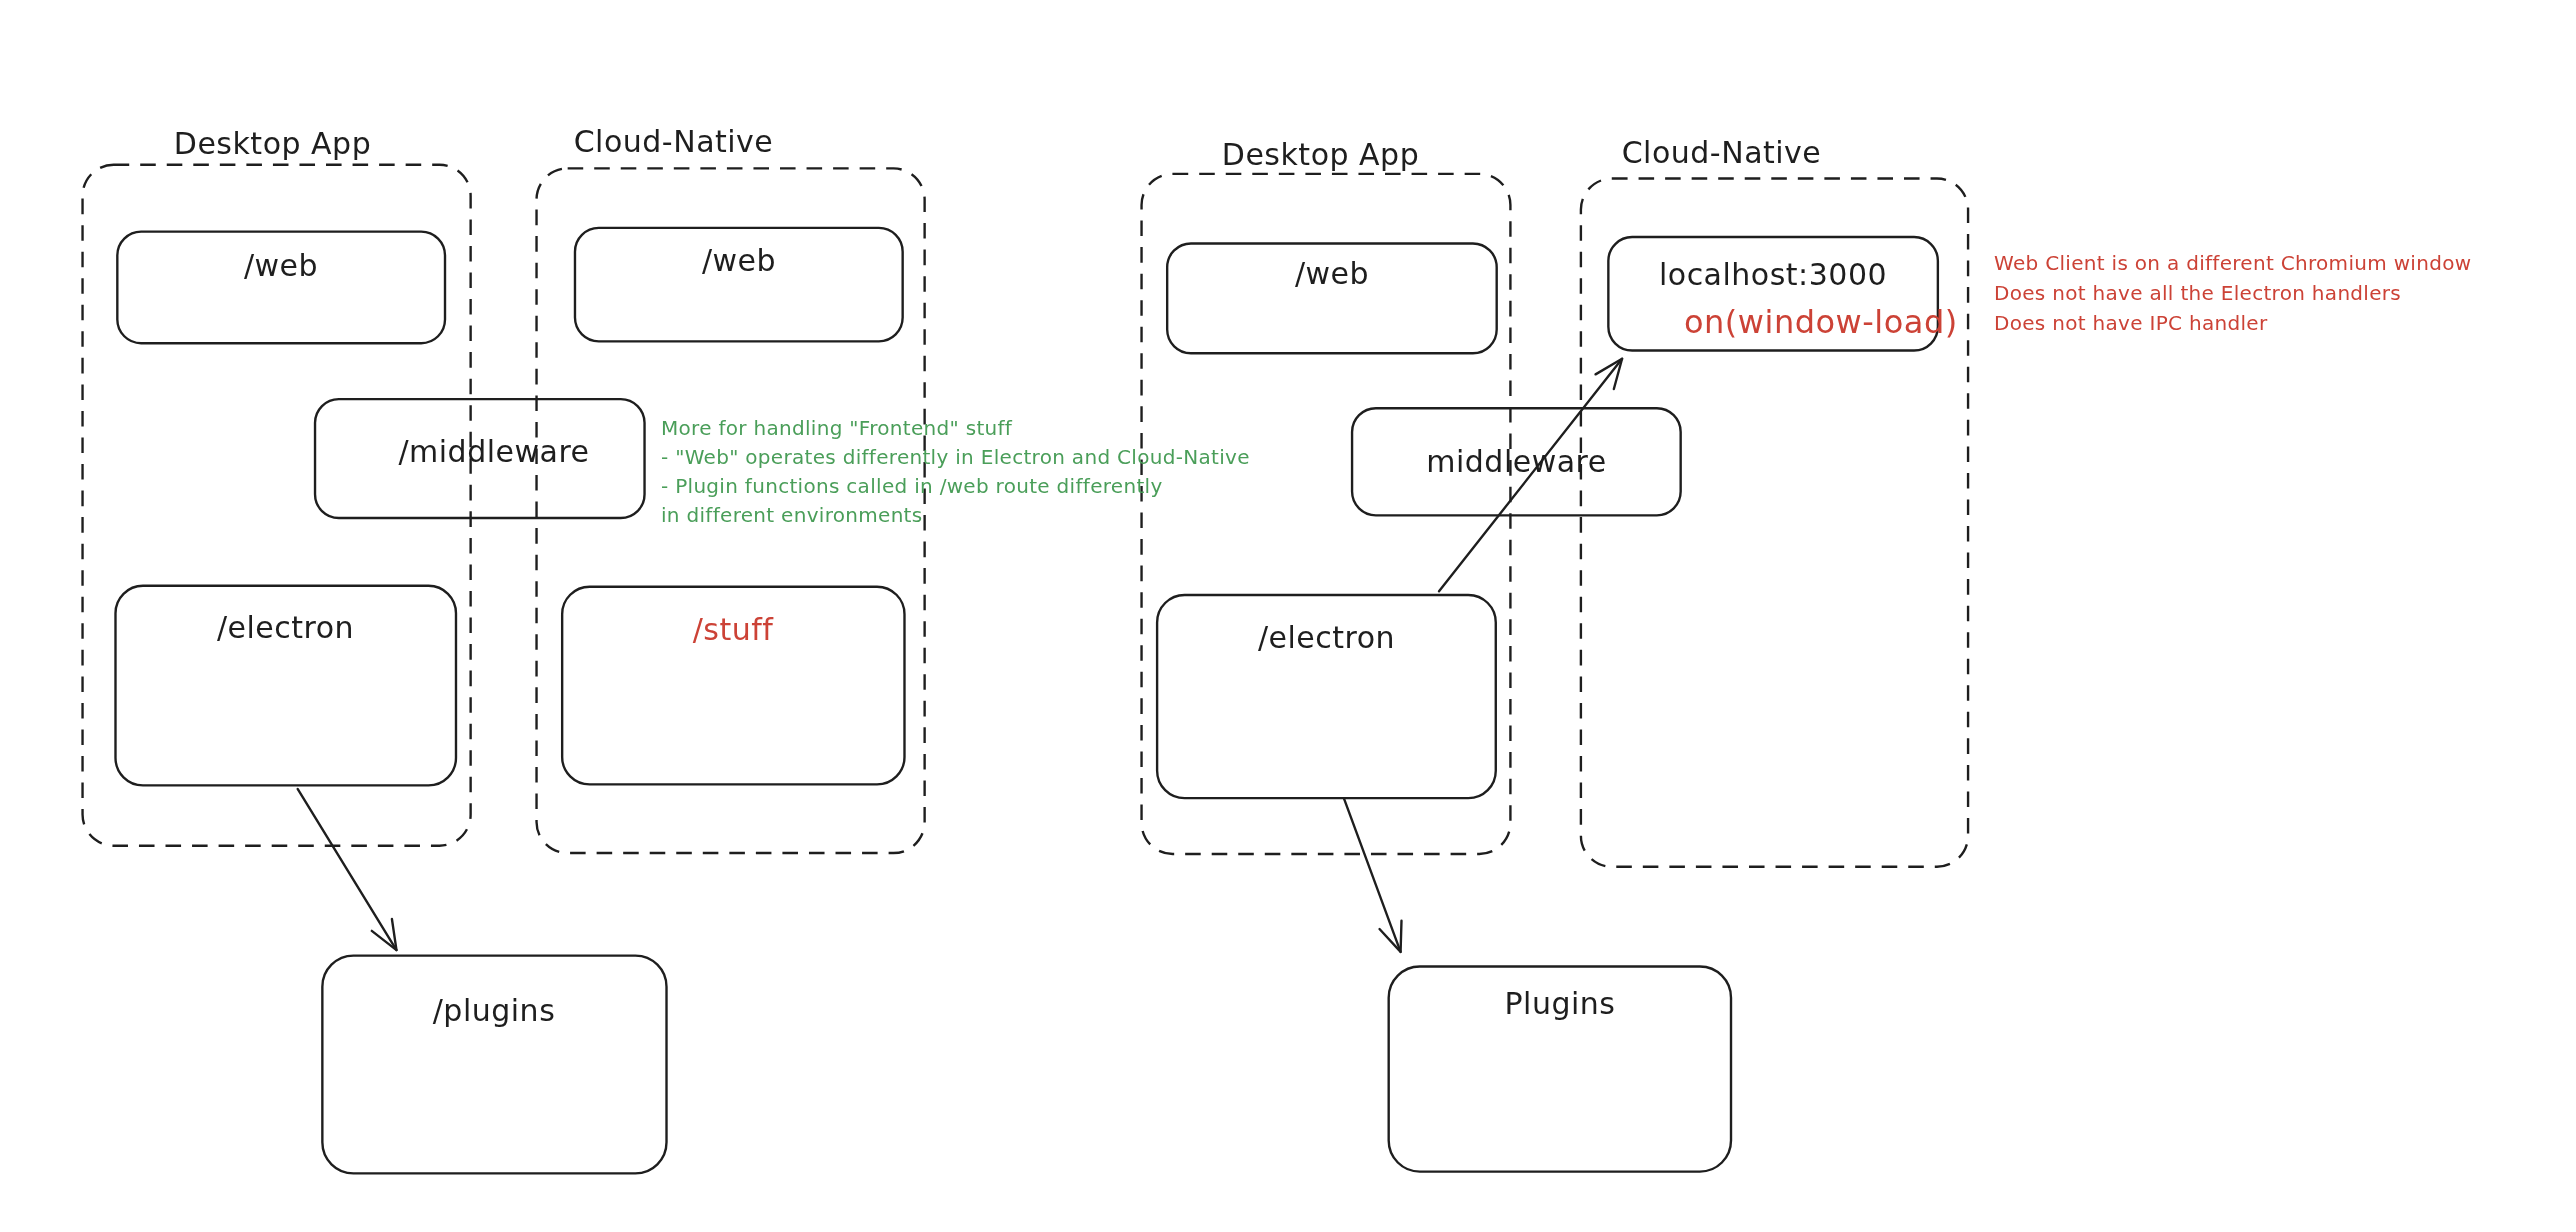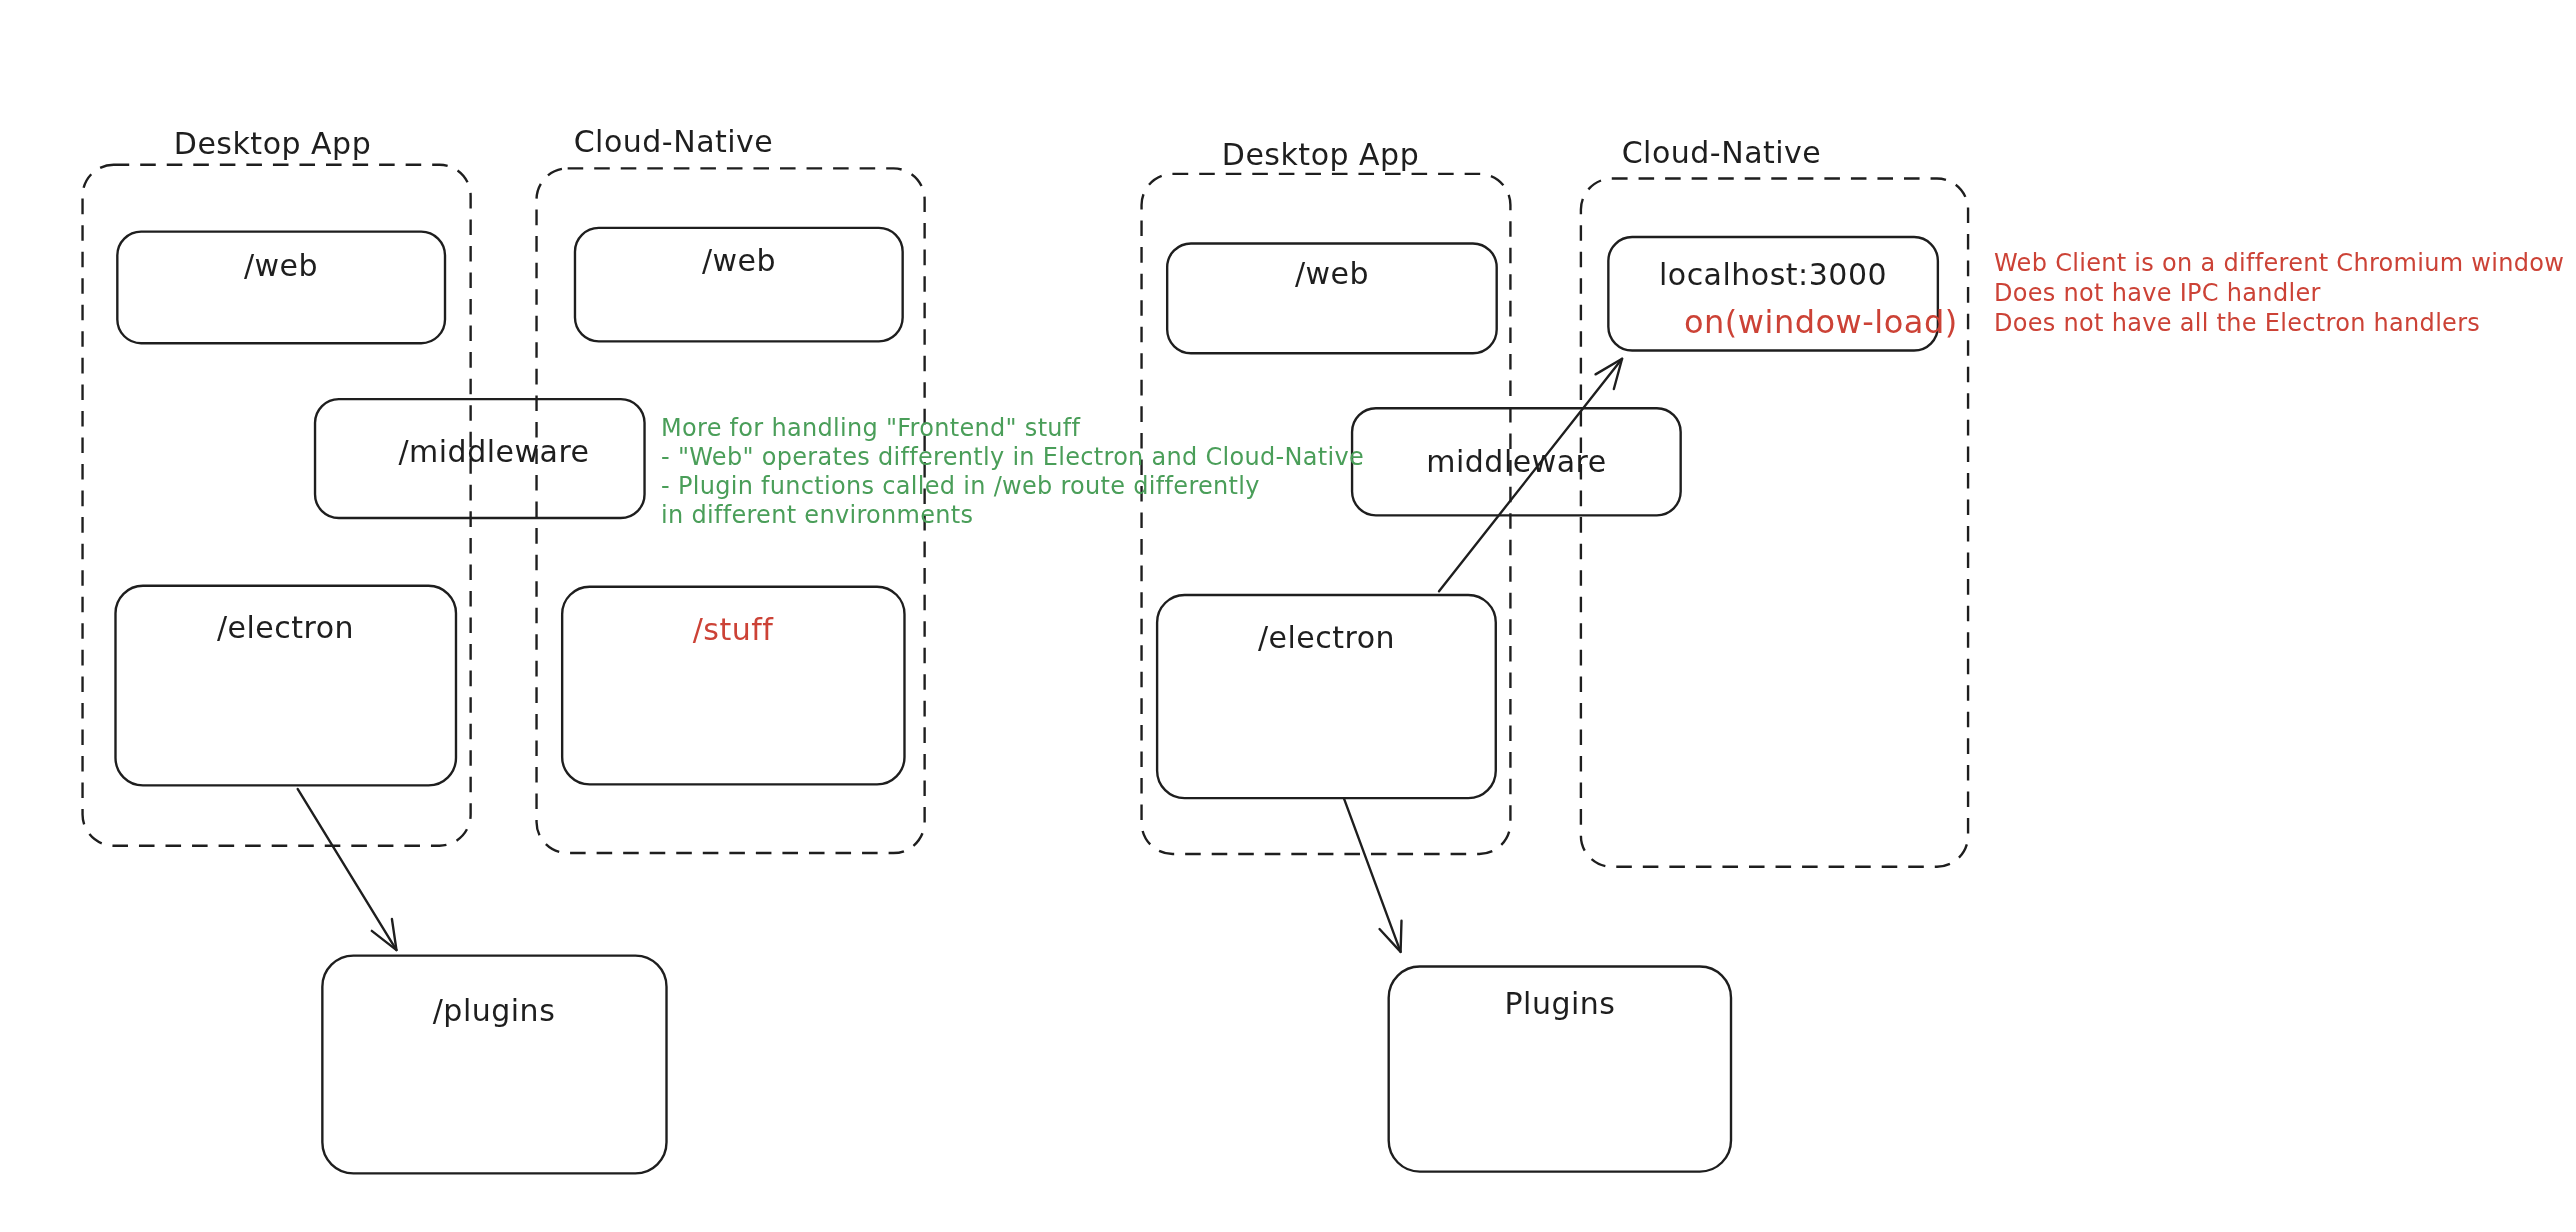--- a/index.html
+++ b/index.html
@@ -27,21 +27,21 @@
   }
   .label {
     position: absolute;
     font-size: 30px;
     text-align: center;
     white-space: nowrap;
     letter-spacing: 0.5px;
   }
   .note {
     position: absolute;
-    font-size: 24px;
+    font-size: 20px;
     white-space: nowrap;
     letter-spacing: 0.3px;
   }
   .note.green { color: var(--green); line-height: 29px; }
   .note.red   { color: var(--red);   line-height: 30px; }
   .red-text   { color: var(--red); }
 </style>
 </head>
 <body>
 
@@ -106,18 +106,18 @@
 
   <div class="label" style="left:1167px; top:256px; width:330px">/web</div>
   <div class="label" style="left:1608px; top:257px; width:330px">localhost:3000</div>
   <div class="label red-text" style="left:1684px; top:303px; width:256px; font-size:32px">on(window-load)</div>
   <div class="label" style="left:1352px; top:444px; width:329px">middleware</div>
   <div class="label" style="left:1157px; top:620px; width:339px">/electron</div>
   <div class="label" style="left:1389px; top:986px; width:342px">Plugins</div>
 
   <div class="note red" style="left:1994px; top:248px">
     <div>Web Client is on a different Chromium window</div>
+    <div>Does not have all the Electron handlers</div>
     <div>Does not have IPC handler</div>
-    <div>Does not have all the Electron handlers</div>
   </div>
 
 </div>
 
 
 </body></html>

